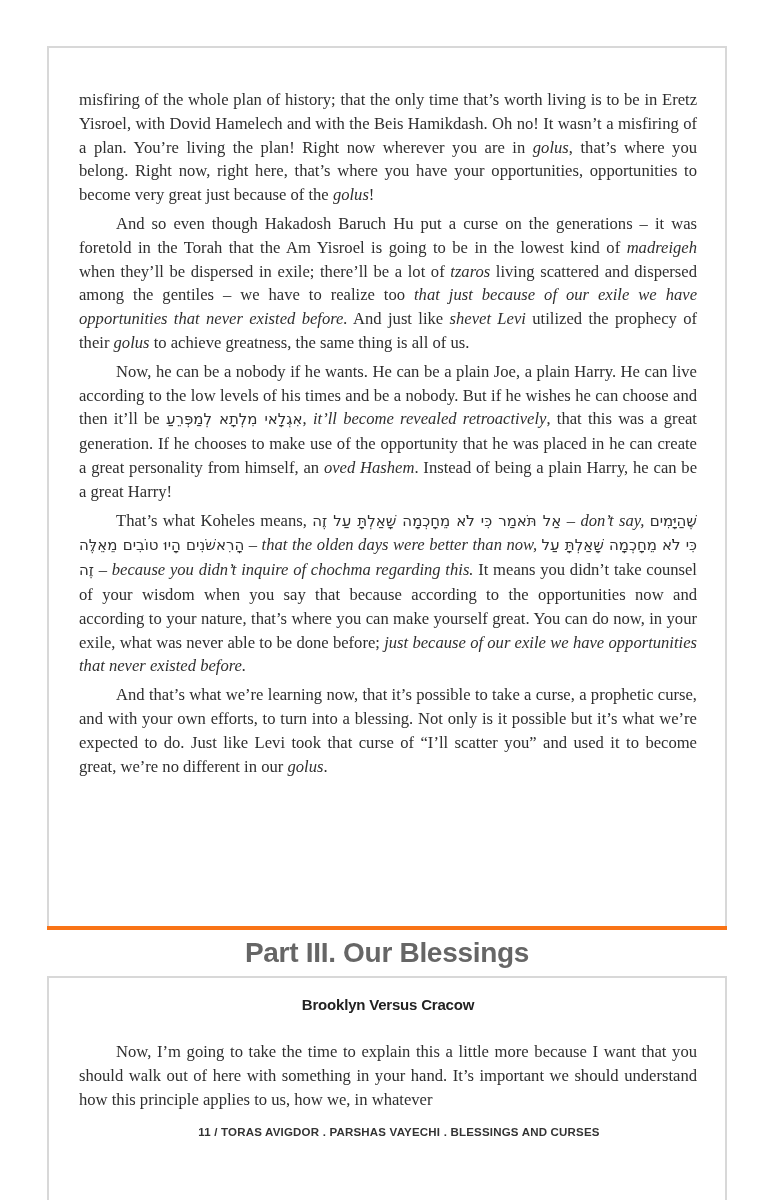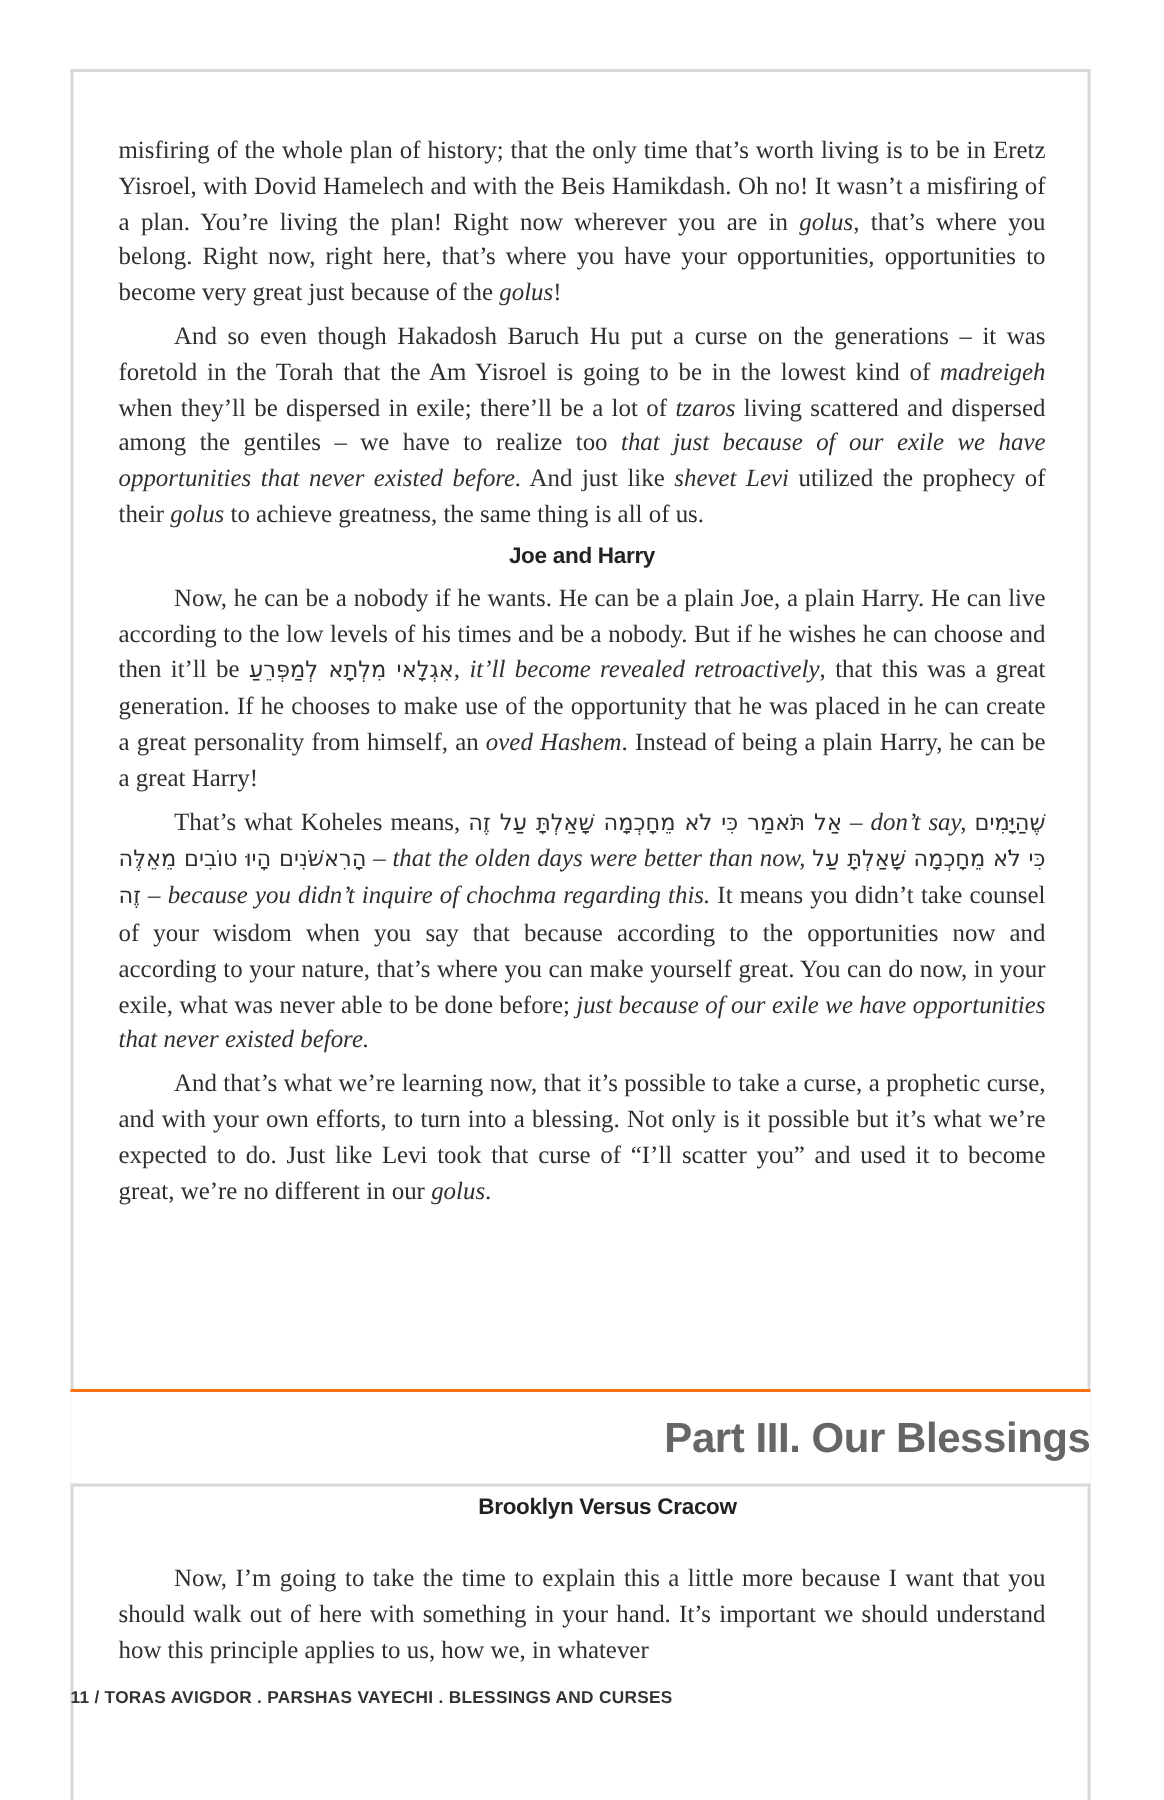--- a/index.html
+++ b/index.html
@@ -57,64 +57,64 @@
       color: #222;
       margin: 2px 0 5px 0;
       line-height: 22px;
       letter-spacing: -0.2px;
     }
     .part-band {
       position: absolute;
       left: 47px;
       top: 926px;
       width: 680px;
-      height: 65px;
-      border-top: 2px solid #f97316;
+      height: 52px;
+      border-top: 4px solid #f97316;
       border-bottom: 2px solid #d8d8d8;
       box-sizing: border-box;
       background: #ffffff;
       display: flex;
       align-items: center;
-      justify-content: flex-end;
+      justify-content: center;
     }
     .part-title {
       font-family: "Liberation Sans", "DejaVu Sans", sans-serif;
       font-weight: bold;
       font-size: 28px;
       color: #666666;
       letter-spacing: -0.3px;
     }
     .sub-under-band {
       position: absolute;
-      left: 96px;
+      left: 79px;
       width: 618px;
       top: 992px;
     }
     .footer {
       position: absolute;
       left: 47px;
       width: 680px;
       top: 1126px;
-      text-align: left;
+      text-align: center;
       font-family: "Liberation Sans", "DejaVu Sans", sans-serif;
       font-weight: bold;
       font-size: 11.5px;
       color: #333;
       letter-spacing: 0.2px;
+      padding-left: 12px;
     }
   </style>
 </head>
 <body>
 
 <div class="page-frame"></div>
 
 <div class="content content-top">
   <p class="noindent">misfiring of the whole plan of history; that the only time that’s worth living is to be in Eretz Yisroel, with Dovid Hamelech and with the Beis Hamikdash. Oh no! It wasn’t a misfiring of a plan. You’re living the plan! Right now wherever you are in <em>golus</em>, that’s where you belong. Right now, right here, that’s where you have your opportunities, opportunities to become very great just because of the <em>golus</em>!</p>
   <p class="indent">And so even though Hakadosh Baruch Hu put a curse on the generations – it was foretold in the Torah that the Am Yisroel is going to be in the lowest kind of <em>madreigeh</em> when they’ll be dispersed in exile; there’ll be a lot of <em>tzaros</em> living scattered and dispersed among the gentiles – we have to realize too <em>that just because of our exile we have opportunities that never existed before.</em> And just like <em>shevet Levi</em> utilized the prophecy of their <em>golus</em> to achieve greatness, the same thing is all of us.</p>
-  <div class="subhead">Joe and Harry</div>
   <p class="indent">Now, he can be a nobody if he wants. He can be a plain Joe, a plain Harry. He can live according to the low levels of his times and be a nobody. But if he wishes he can choose and then it’ll be <span class="heb" lang="he">אִגְלָאי מִלְתָא לְמַפְּרֵעַ</span>, <em>it’ll become revealed retroactively</em>, that this was a great generation. If he chooses to make use of the opportunity that he was placed in he can create a great personality from himself, an <em>oved Hashem</em>. Instead of being a plain Harry, he can be a great Harry!</p>
   <p class="indent">That’s what Koheles means, <span class="heb" lang="he">אַל תֹּאמַר כִּי לֹא מֵחָכְמָה שָׁאַלְתָּ עַל זֶה</span> – <em>don’t say,</em> <span class="heb" lang="he">שֶׁהַיָּמִים הָרִאשֹׁנִים הָיוּ טוֹבִים מֵאֵלֶּה</span> – <em>that the olden days were better than now,</em> <span class="heb" lang="he">כִּי לֹא מֵחָכְמָה שָׁאַלְתָּ עַל זֶה</span> – <em>because you didn’t inquire of chochma regarding this.</em> It means you didn’t take counsel of your wisdom when you say that because according to the opportunities now and according to your nature, that’s where you can make yourself great. You can do now, in your exile, what was never able to be done before; <em>just because of our exile we have opportunities that never existed before.</em></p>
   <p class="indent">And that’s what we’re learning now, that it’s possible to take a curse, a prophetic curse, and with your own efforts, to turn into a blessing. Not only is it possible but it’s what we’re expected to do. Just like Levi took that curse of “I’ll scatter you” and used it to become great, we’re no different in our <em>golus</em>.</p>
 </div>
 
 <div class="part-band">
   <div class="part-title">Part III. Our Blessings</div>
 </div>
 
 <div class="sub-under-band">

